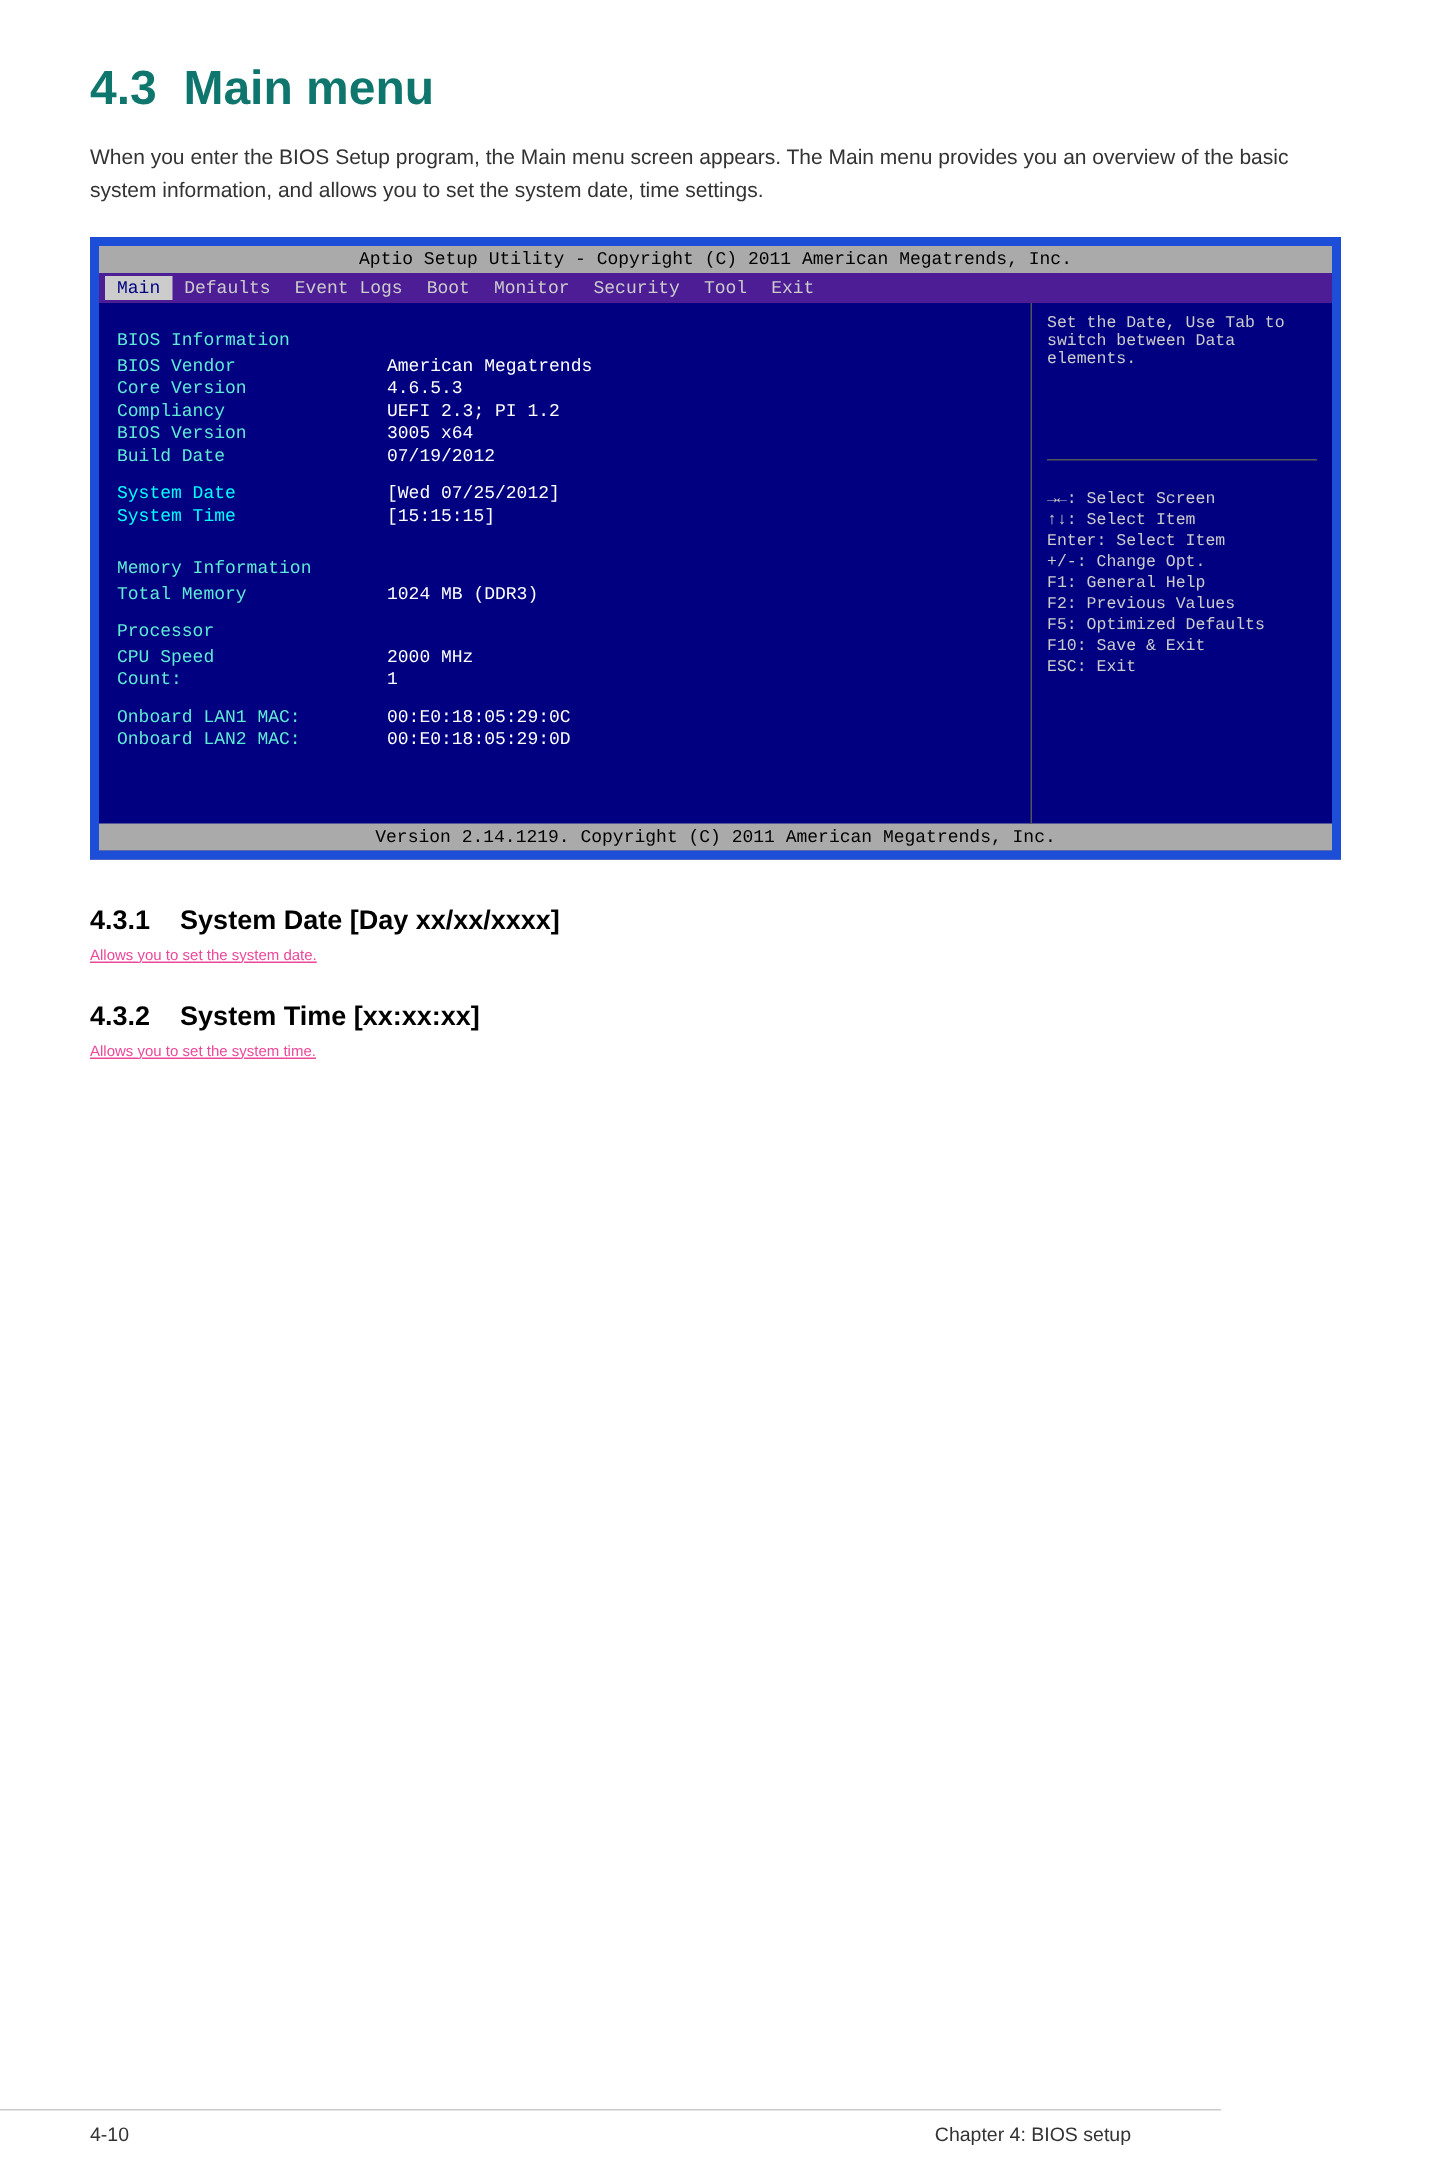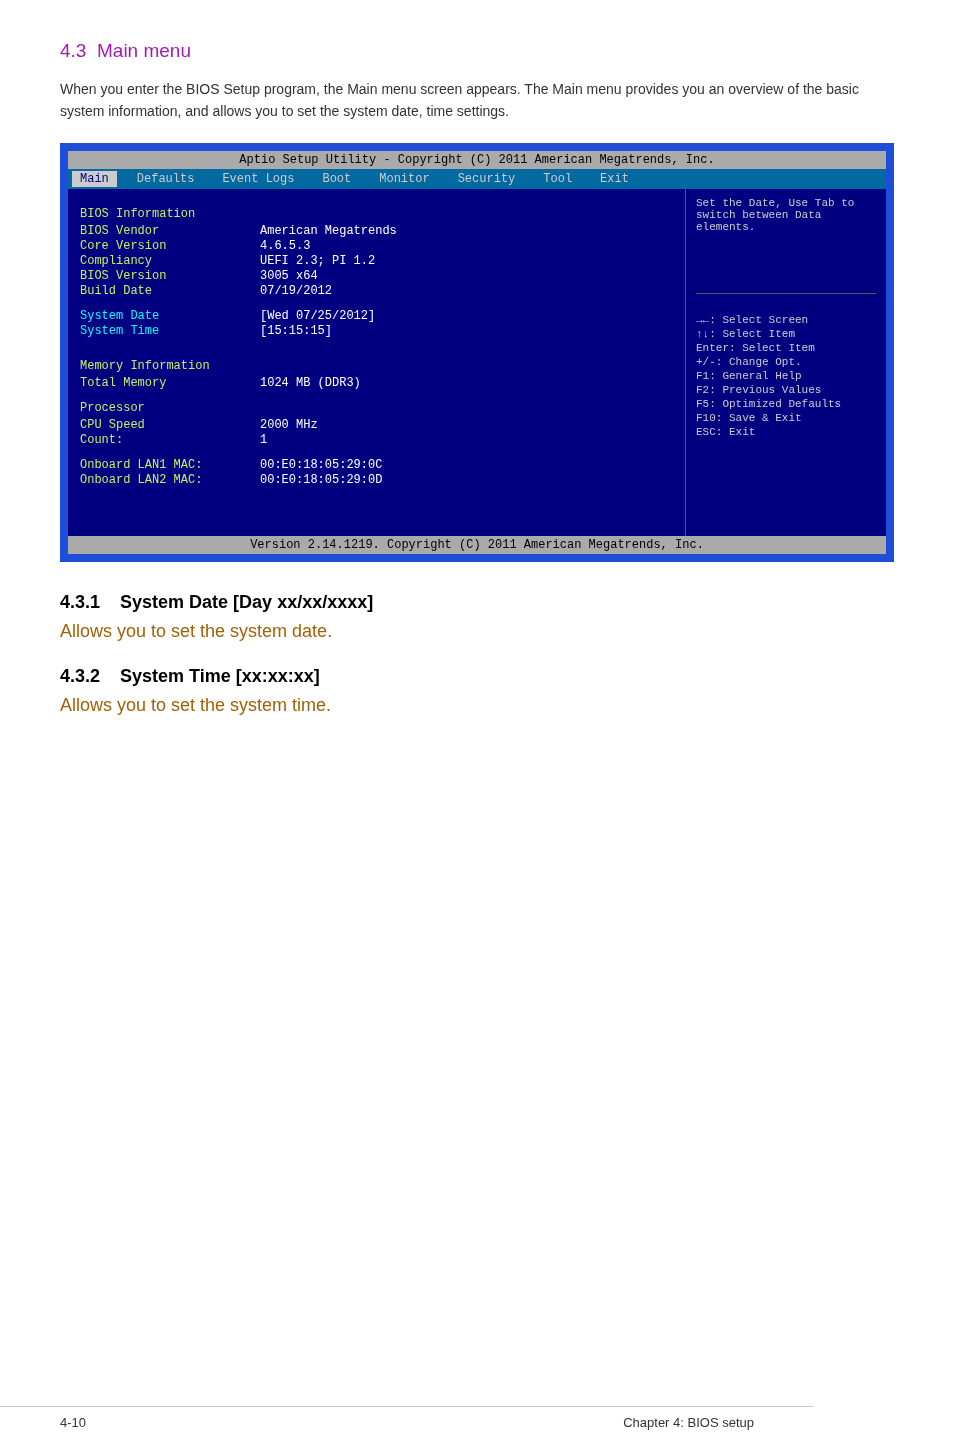--- a/index.html
+++ b/index.html
@@ -7,58 +7,58 @@
       background: #fff;
       font-family: Arial, sans-serif;
       font-size: 14px;
       color: #000;
       width: 954px;
       min-height: 1438px;
       padding: 40px 60px 60px 60px;
     }
 
     h1.section-title {
-      font-size: 19px;
-      font-weight: normal;
+      font-size: 32px;
+      font-weight: bold;
       margin-bottom: 16px;
-      color: #a21caf;
+      color: #0f766e;
     }
 
     .intro-text {
       font-size: 14px;
       line-height: 1.6;
       margin-bottom: 20px;
       color: #333;
     }
 
     
     .bios-screen {
-      border: 8px solid #1d4ed8;
+      border: 6px solid #1d4ed8;
       background: #000080;
       color: #ccc;
       font-family: 'Courier New', Courier, monospace;
       font-size: 12px;
       width: 100%;
       margin-bottom: 30px;
     }
 
     .bios-title-bar {
       background: #aaa;
       color: #000;
       text-align: center;
       padding: 2px 4px;
       font-family: 'Courier New', Courier, monospace;
       font-size: 12px;
     }
 
     .bios-menu-bar {
-      background: #0369a1;
+      background: #4c1d95;
       color: #fff;
       display: flex;
-      gap: 12px;
+      gap: 0;
       padding: 2px 4px;
       font-family: 'Courier New', Courier, monospace;
       font-size: 12px;
     }
 
     .bios-menu-item {
       padding: 1px 8px;
       color: #ccc;
     }
 
@@ -113,21 +113,21 @@
 
     .bios-row {
       display: flex;
       margin-bottom: 1px;
       font-family: 'Courier New', Courier, monospace;
       font-size: 12px;
     }
 
     .bios-label {
       width: 180px;
-      color: #bef264;
+      color: #5eead4;
       flex-shrink: 0;
     }
 
     .bios-label.cyan {
       color: #00ffff;
     }
 
     .bios-value {
       color: #fff;
     }
@@ -152,23 +152,24 @@
     
     h2.subsection-title {
       font-size: 18px;
       font-weight: bold;
       margin-top: 24px;
       margin-bottom: 8px;
       color: #000;
     }
 
     .subsection-text {
-      font-size: 18px;
-      color: #a16207;
+      font-size: 10px;
+      color: #ec4899;
       margin-bottom: 16px;
+      text-decoration: underline;
     }
 
     
     .bottom-bar {
       position: fixed;
       bottom: 0;
       left: 0;
       width: 814px;
       display: flex;
       justify-content: space-between;

